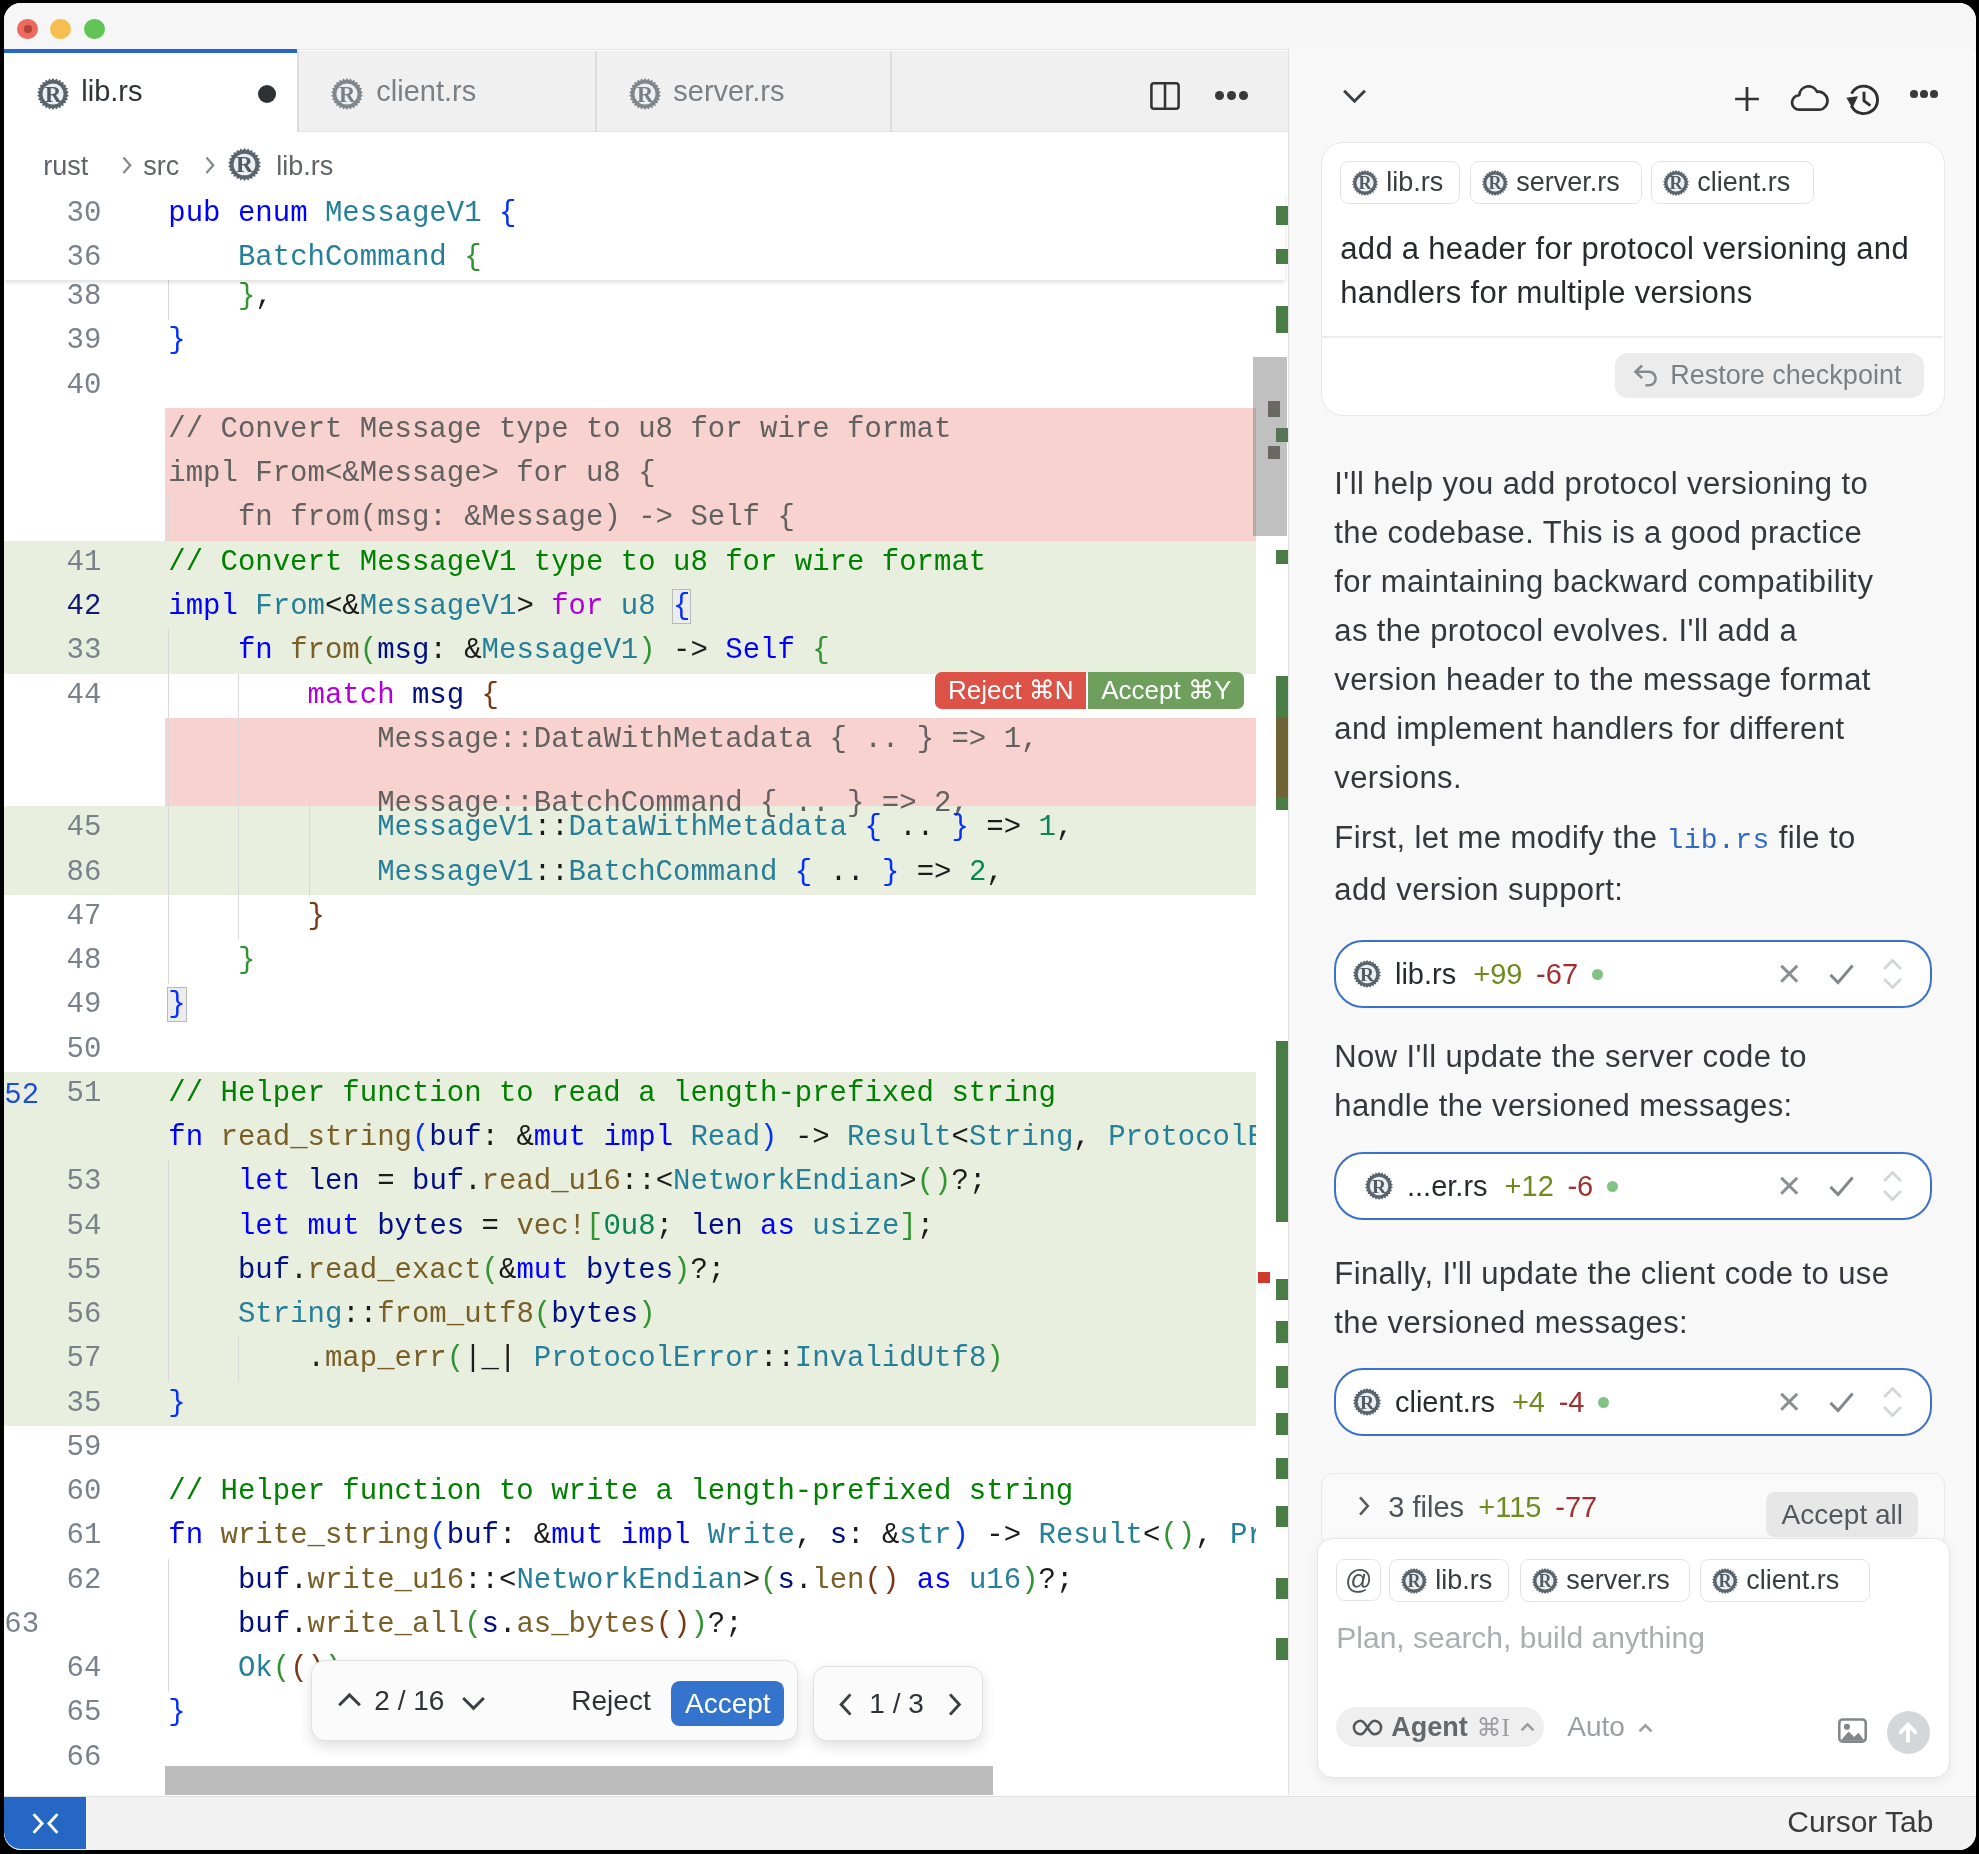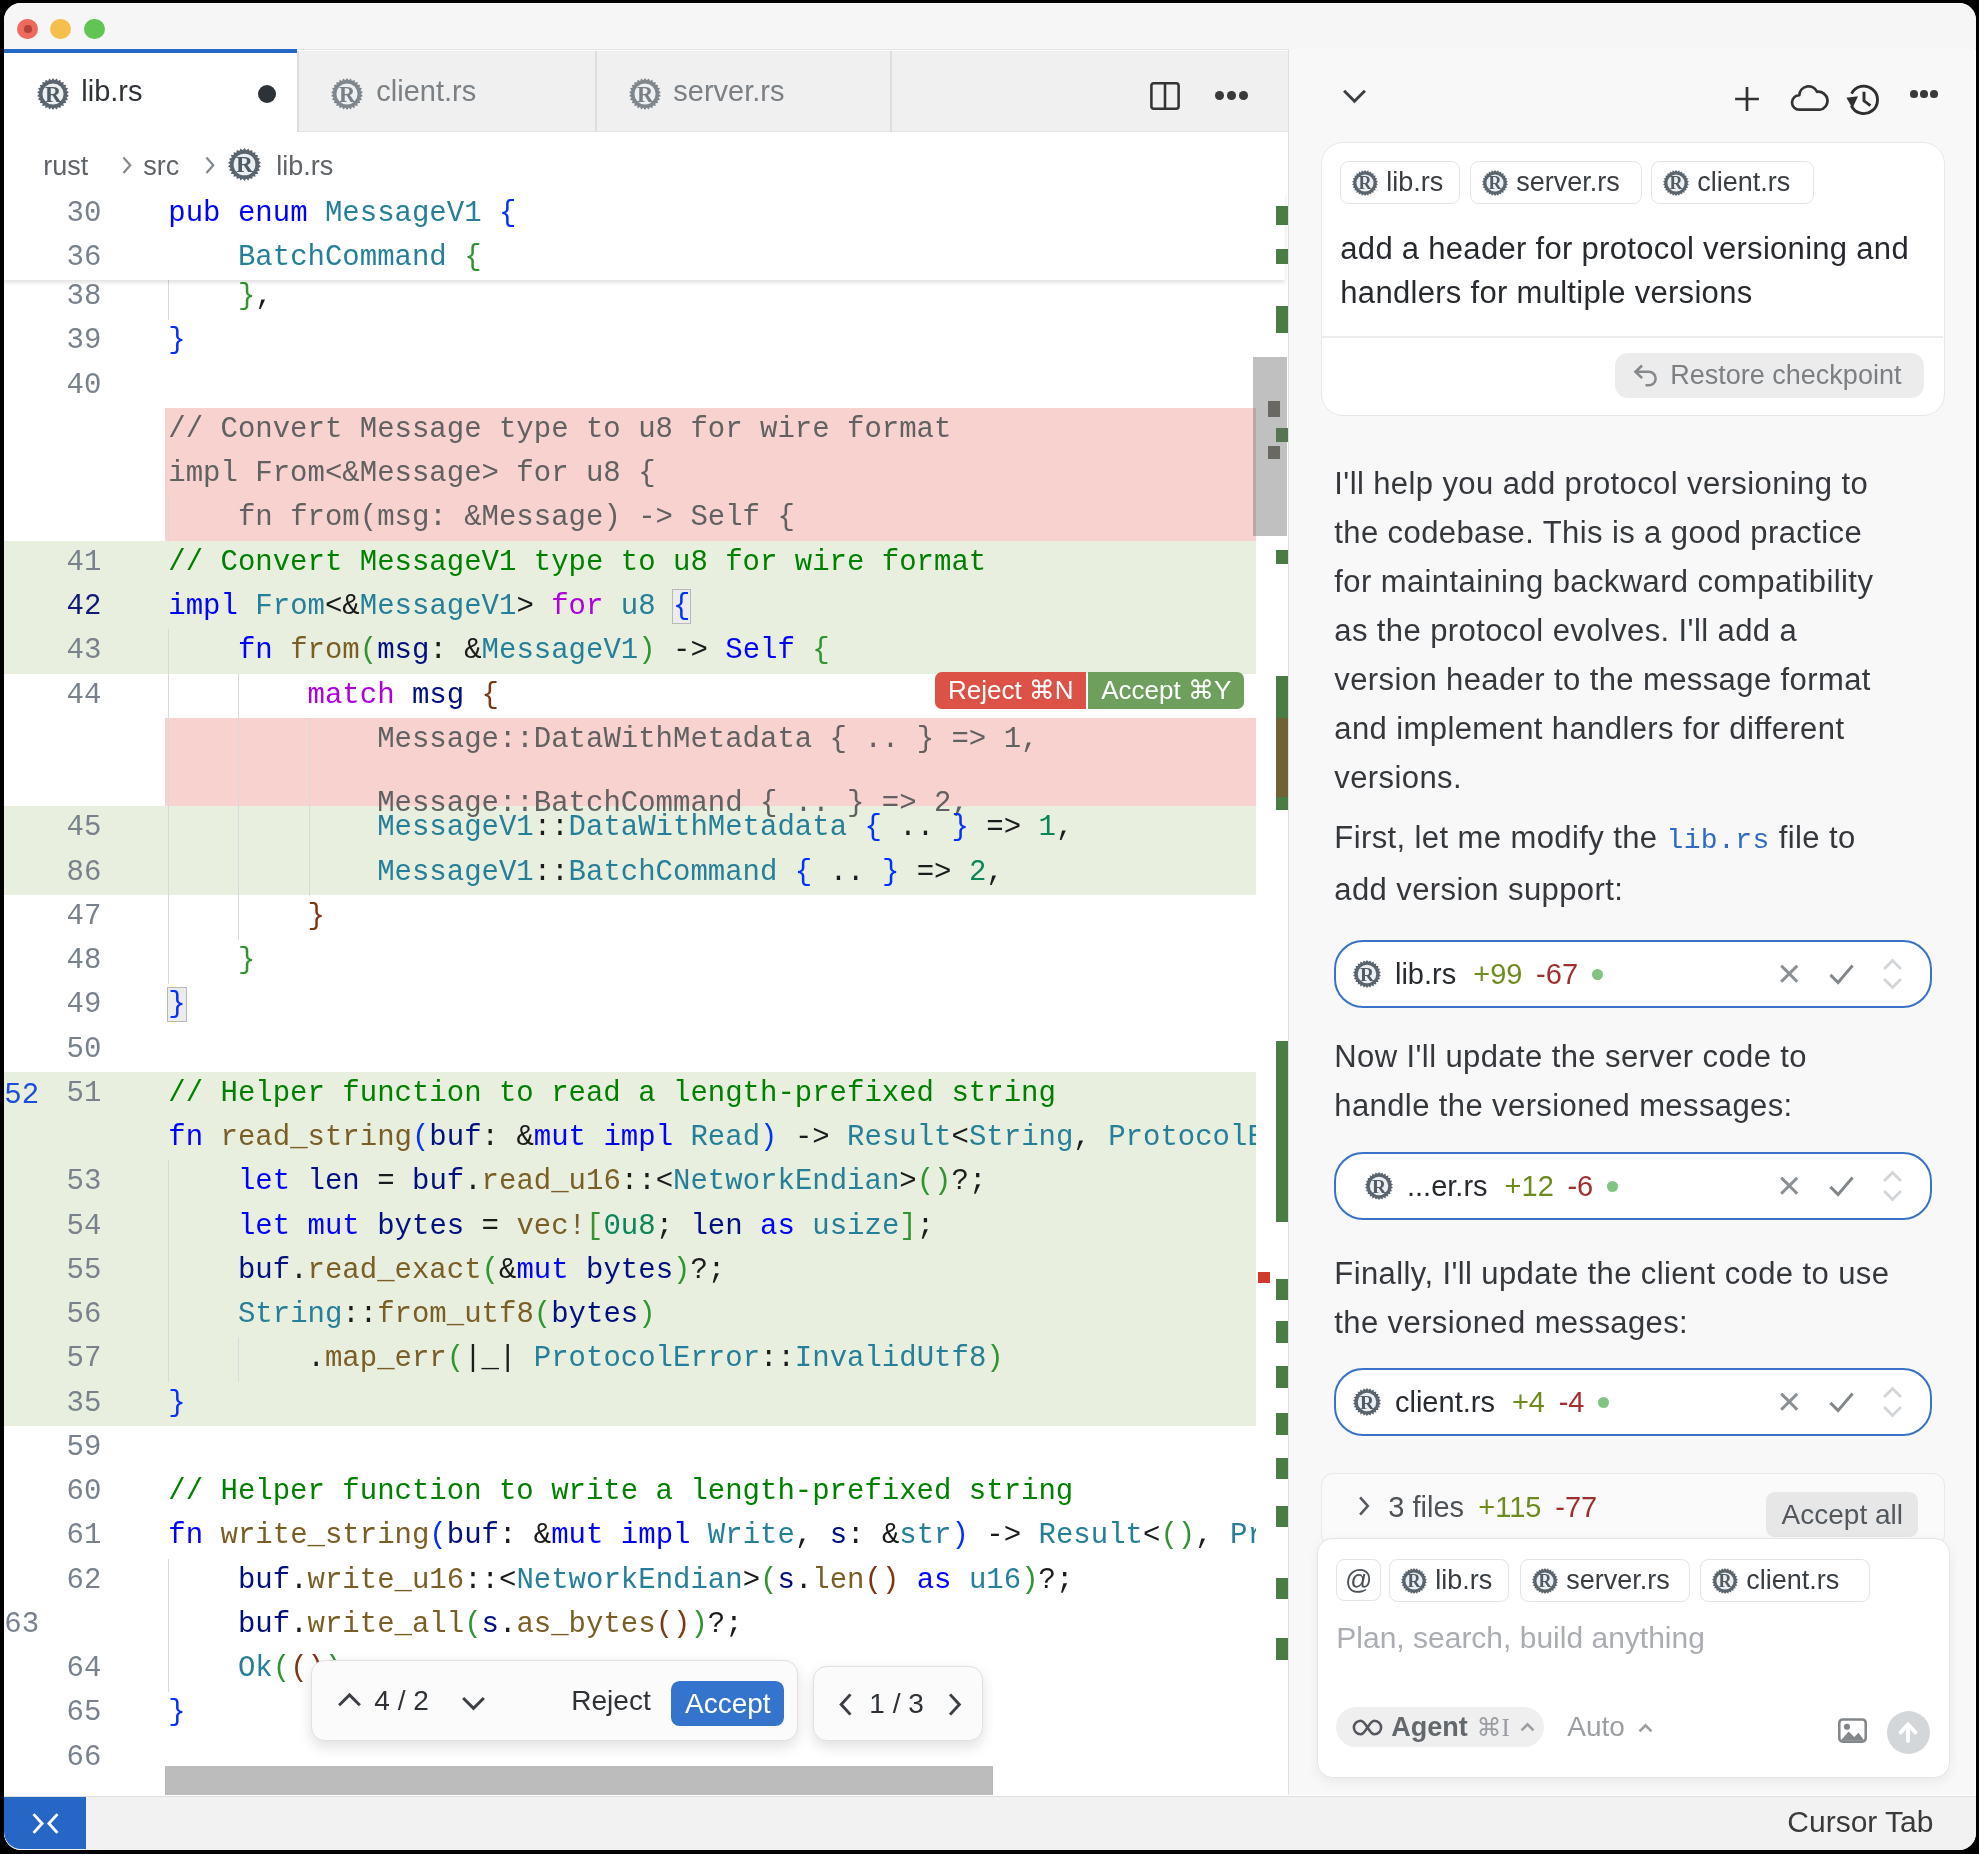--- a/index.html
+++ b/index.html
@@ -86,21 +86,21 @@
 <div class="mono" style="position:absolute;left:164px;top:132px;height:44px;line-height:44px;white-space:pre;"><span style="color:#0431fa">}</span></div>
 <div class="mono" style="position:absolute;left:0;top:177px;width:97px;height:44px;line-height:44px;text-align:right;color:#79828c">40</div>
 <div class="mono" style="position:absolute;left:164px;top:221px;height:44px;line-height:44px;white-space:pre;"><span style="color:#616161">// Convert Message type to u8 for wire format</span></div>
 <div class="mono" style="position:absolute;left:164px;top:265px;height:44px;line-height:44px;white-space:pre;"><span style="color:#616161">impl From&lt;&amp;Message&gt; for u8 {</span></div>
 <div style="position:absolute;left:164px;top:309px;width:0.9px;height:45px;background:#d9d9d9"></div>
 <div class="mono" style="position:absolute;left:164px;top:309px;height:44px;line-height:44px;white-space:pre;">    <span style="color:#616161">fn from(msg: &amp;Message) -&gt; Self {</span></div>
 <div class="mono" style="position:absolute;left:0;top:354px;width:97px;height:44px;line-height:44px;text-align:right;color:#79828c">41</div>
 <div class="mono" style="position:absolute;left:164px;top:354px;height:44px;line-height:44px;white-space:pre;"><span style="color:#008000">// Convert MessageV1 type to u8 for wire format</span></div>
 <div class="mono" style="position:absolute;left:0;top:398px;width:97px;height:44px;line-height:44px;text-align:right;color:#10197a">42</div>
 <div class="mono" style="position:absolute;left:164px;top:398px;height:44px;line-height:44px;white-space:pre;"><span style="color:#0000ff">impl</span> <span style="color:#267f99">From</span><span style="color:#1b1b1b">&lt;</span><span style="color:#1b1b1b">&amp;</span><span style="color:#267f99">MessageV1</span><span style="color:#1b1b1b">&gt;</span> <span style="color:#af00db">for</span> <span style="color:#267f99">u8</span> <span style="color:#0431fa;background:#ececec;outline:1.7px solid #b9b9b9;">{</span></div>
-<div class="mono" style="position:absolute;left:0;top:442px;width:97px;height:44px;line-height:44px;text-align:right;color:#79828c">43</div>
+<div class="mono" style="position:absolute;left:0;top:442px;width:97px;height:44px;line-height:44px;text-align:right;color:#79828c">33</div>
 <div style="position:absolute;left:164px;top:442px;width:0.9px;height:45px;background:#d9d9d9"></div>
 <div class="mono" style="position:absolute;left:164px;top:442px;height:44px;line-height:44px;white-space:pre;">    <span style="color:#0000ff">fn</span> <span style="color:#795e26">from</span><span style="color:#319331">(</span><span style="color:#001080">msg</span><span style="color:#1b1b1b">:</span> <span style="color:#1b1b1b">&amp;</span><span style="color:#267f99">MessageV1</span><span style="color:#319331">)</span> <span style="color:#1b1b1b">-&gt;</span> <span style="color:#0000ff">Self</span> <span style="color:#319331">{</span></div>
 <div class="mono" style="position:absolute;left:0;top:487px;width:97px;height:44px;line-height:44px;text-align:right;color:#79828c">44</div>
 <div style="position:absolute;left:164px;top:487px;width:0.9px;height:45px;background:#d9d9d9"></div>
 <div style="position:absolute;left:234px;top:487px;width:0.9px;height:45px;background:#d9d9d9"></div>
 <div class="mono" style="position:absolute;left:164px;top:487px;height:44px;line-height:44px;white-space:pre;">        <span style="color:#af00db">match</span> <span style="color:#001080">msg</span> <span style="color:#7b3814">{</span></div>
 <div style="position:absolute;left:164px;top:531px;width:0.9px;height:45px;background:#d9d9d9"></div>
 <div style="position:absolute;left:234px;top:531px;width:0.9px;height:45px;background:#d9d9d9"></div>
 <div style="position:absolute;left:305px;top:531px;width:0.9px;height:45px;background:#d9d9d9"></div>
 <div class="mono" style="position:absolute;left:164px;top:531px;height:44px;line-height:44px;white-space:pre;">            <span style="color:#616161">Message::DataWithMetadata { .. } =&gt; 1,</span></div>
@@ -199,21 +199,21 @@
 <div style="position:absolute;left:1272px;top:1575px;width:12px;height:20.5px;background:#4a7d46"></div>
 <div style="position:absolute;left:1272px;top:1635px;width:12px;height:21.4px;background:#4a7d46"></div>
   <div style="position:absolute;left:1249px;top:354px;width:34px;height:179px;background:rgba(105,105,105,0.42)"></div>
 
   <div style="position:absolute;left:161px;top:1763px;width:828px;height:29px;background:#bcbcbc"></div>
 
   <div style="position:absolute;left:307px;top:1657px;width:487px;height:81px;background:#fbfbfb;border:1.7px solid #e0e0e0;border-radius:13.7px;box-sizing:border-box;box-shadow:0 5.1px 13.7px rgba(0,0,0,0.12);"></div>
   <svg style="position:absolute;left:330px;top:1685px" width="31" height="26" viewBox="0 0 36 30">
       <path d="M6 20 L18 8 L30 20" stroke="#3c4045" stroke-width="3.5" fill="none"></path>
     </svg>
-  <div style="position:absolute;left:370px;top:1657px;height:81px;line-height:81px;font-size:28px;color:#2e3237">4 / 2</div>
+  <div style="position:absolute;left:370px;top:1657px;height:81px;line-height:81px;font-size:28px;color:#2e3237">2 / 16</div>
   <svg style="position:absolute;left:454px;top:1688px" width="31" height="26" viewBox="0 0 36 30">
       <path d="M6 8 L18 20 L30 8" stroke="#3c4045" stroke-width="3.5" fill="none"></path>
     </svg>
   <div style="position:absolute;left:567px;top:1657px;height:81px;line-height:81px;font-size:28px;color:#2e3237">Reject</div>
   <div style="position:absolute;left:667px;top:1678px;width:113px;height:45px;background:#3574cd;border-radius:8.6px;color:#fff;font-size:28px;text-align:center;line-height:45px;">Accept</div>
   <div style="position:absolute;left:809px;top:1663px;width:170px;height:75px;background:#fbfbfb;border:1.7px solid #e0e0e0;border-radius:13.7px;box-sizing:border-box;box-shadow:0 5.1px 13.7px rgba(0,0,0,0.12);"></div>
   <svg style="position:absolute;left:832px;top:1688px" width="20.5" height="27" viewBox="0 0 24 32">
       <path d="M17 4 L6 16 L17 28" stroke="#3c4045" stroke-width="3.5" fill="none"></path>
     </svg>
   <div style="position:absolute;left:865px;top:1663px;height:75px;line-height:75px;font-size:28px;color:#2e3237">1 / 3</div>

